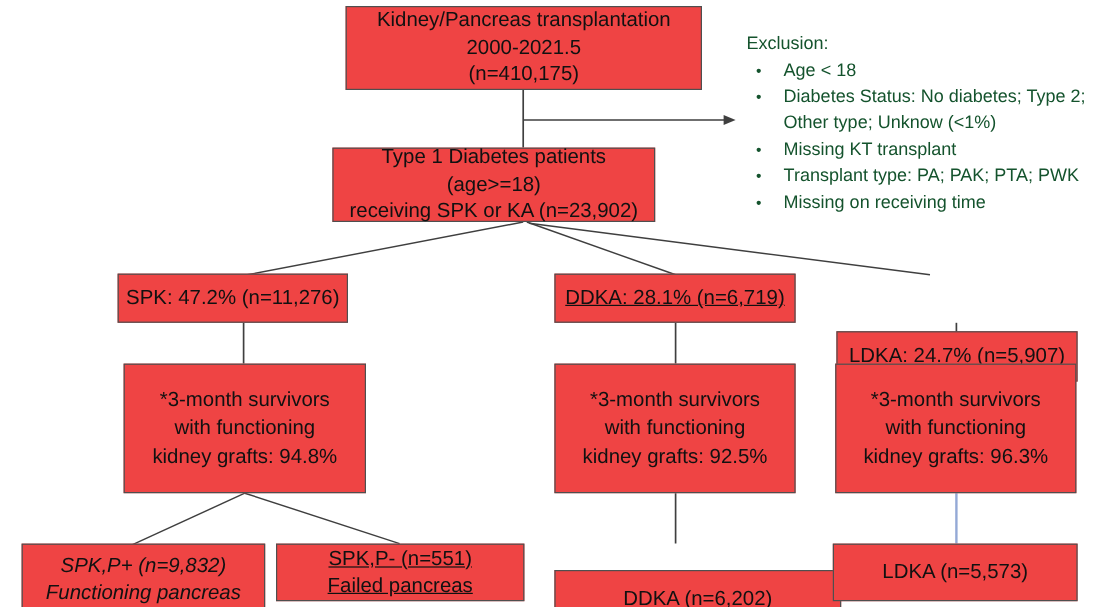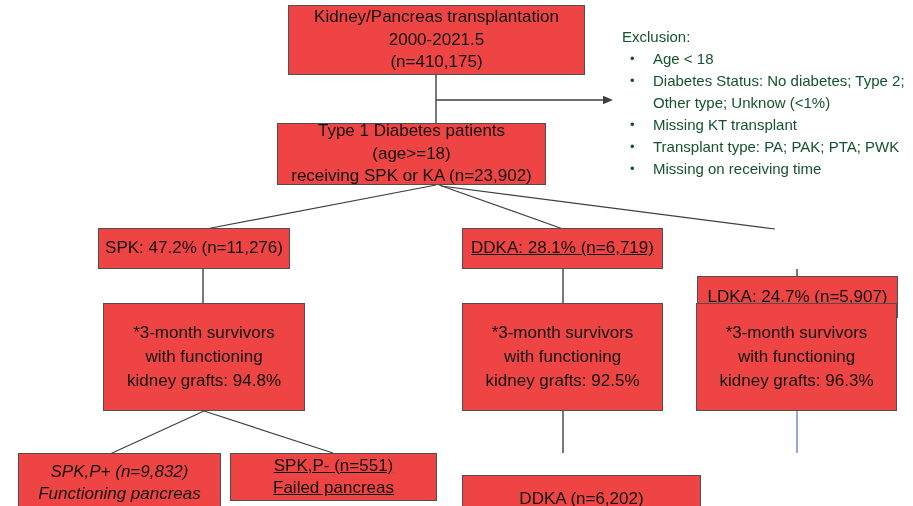--- a/index.html
+++ b/index.html
@@ -125,20 +125,21 @@
 kidney grafts: 96.3%</div>
 
   <div class="node" id="box-spk-pplus">SPK,P+ (n=9,832)
 Functioning pancreas</div>
 
   <div class="node" id="box-spk-pminus">SPK,P- (n=551)
 Failed pancreas</div>
 
   <div class="node" id="box-ddka-out">DDKA (n=6,202)</div>
 
+  <div class="node" id="box-ldka-out">LDKA (n=5,573)</div>
 
   <div class="exclusion">
     <div class="exclusion-heading">Exclusion:</div>
     <div class="ex-item">
       <span class="ex-bullet">•</span>
       <span class="ex-text">Age &lt; 18</span>
     </div>
     <div class="ex-item">
       <span class="ex-bullet">•</span>
       <span class="ex-text">Diabetes Status: No diabetes; Type 2;

